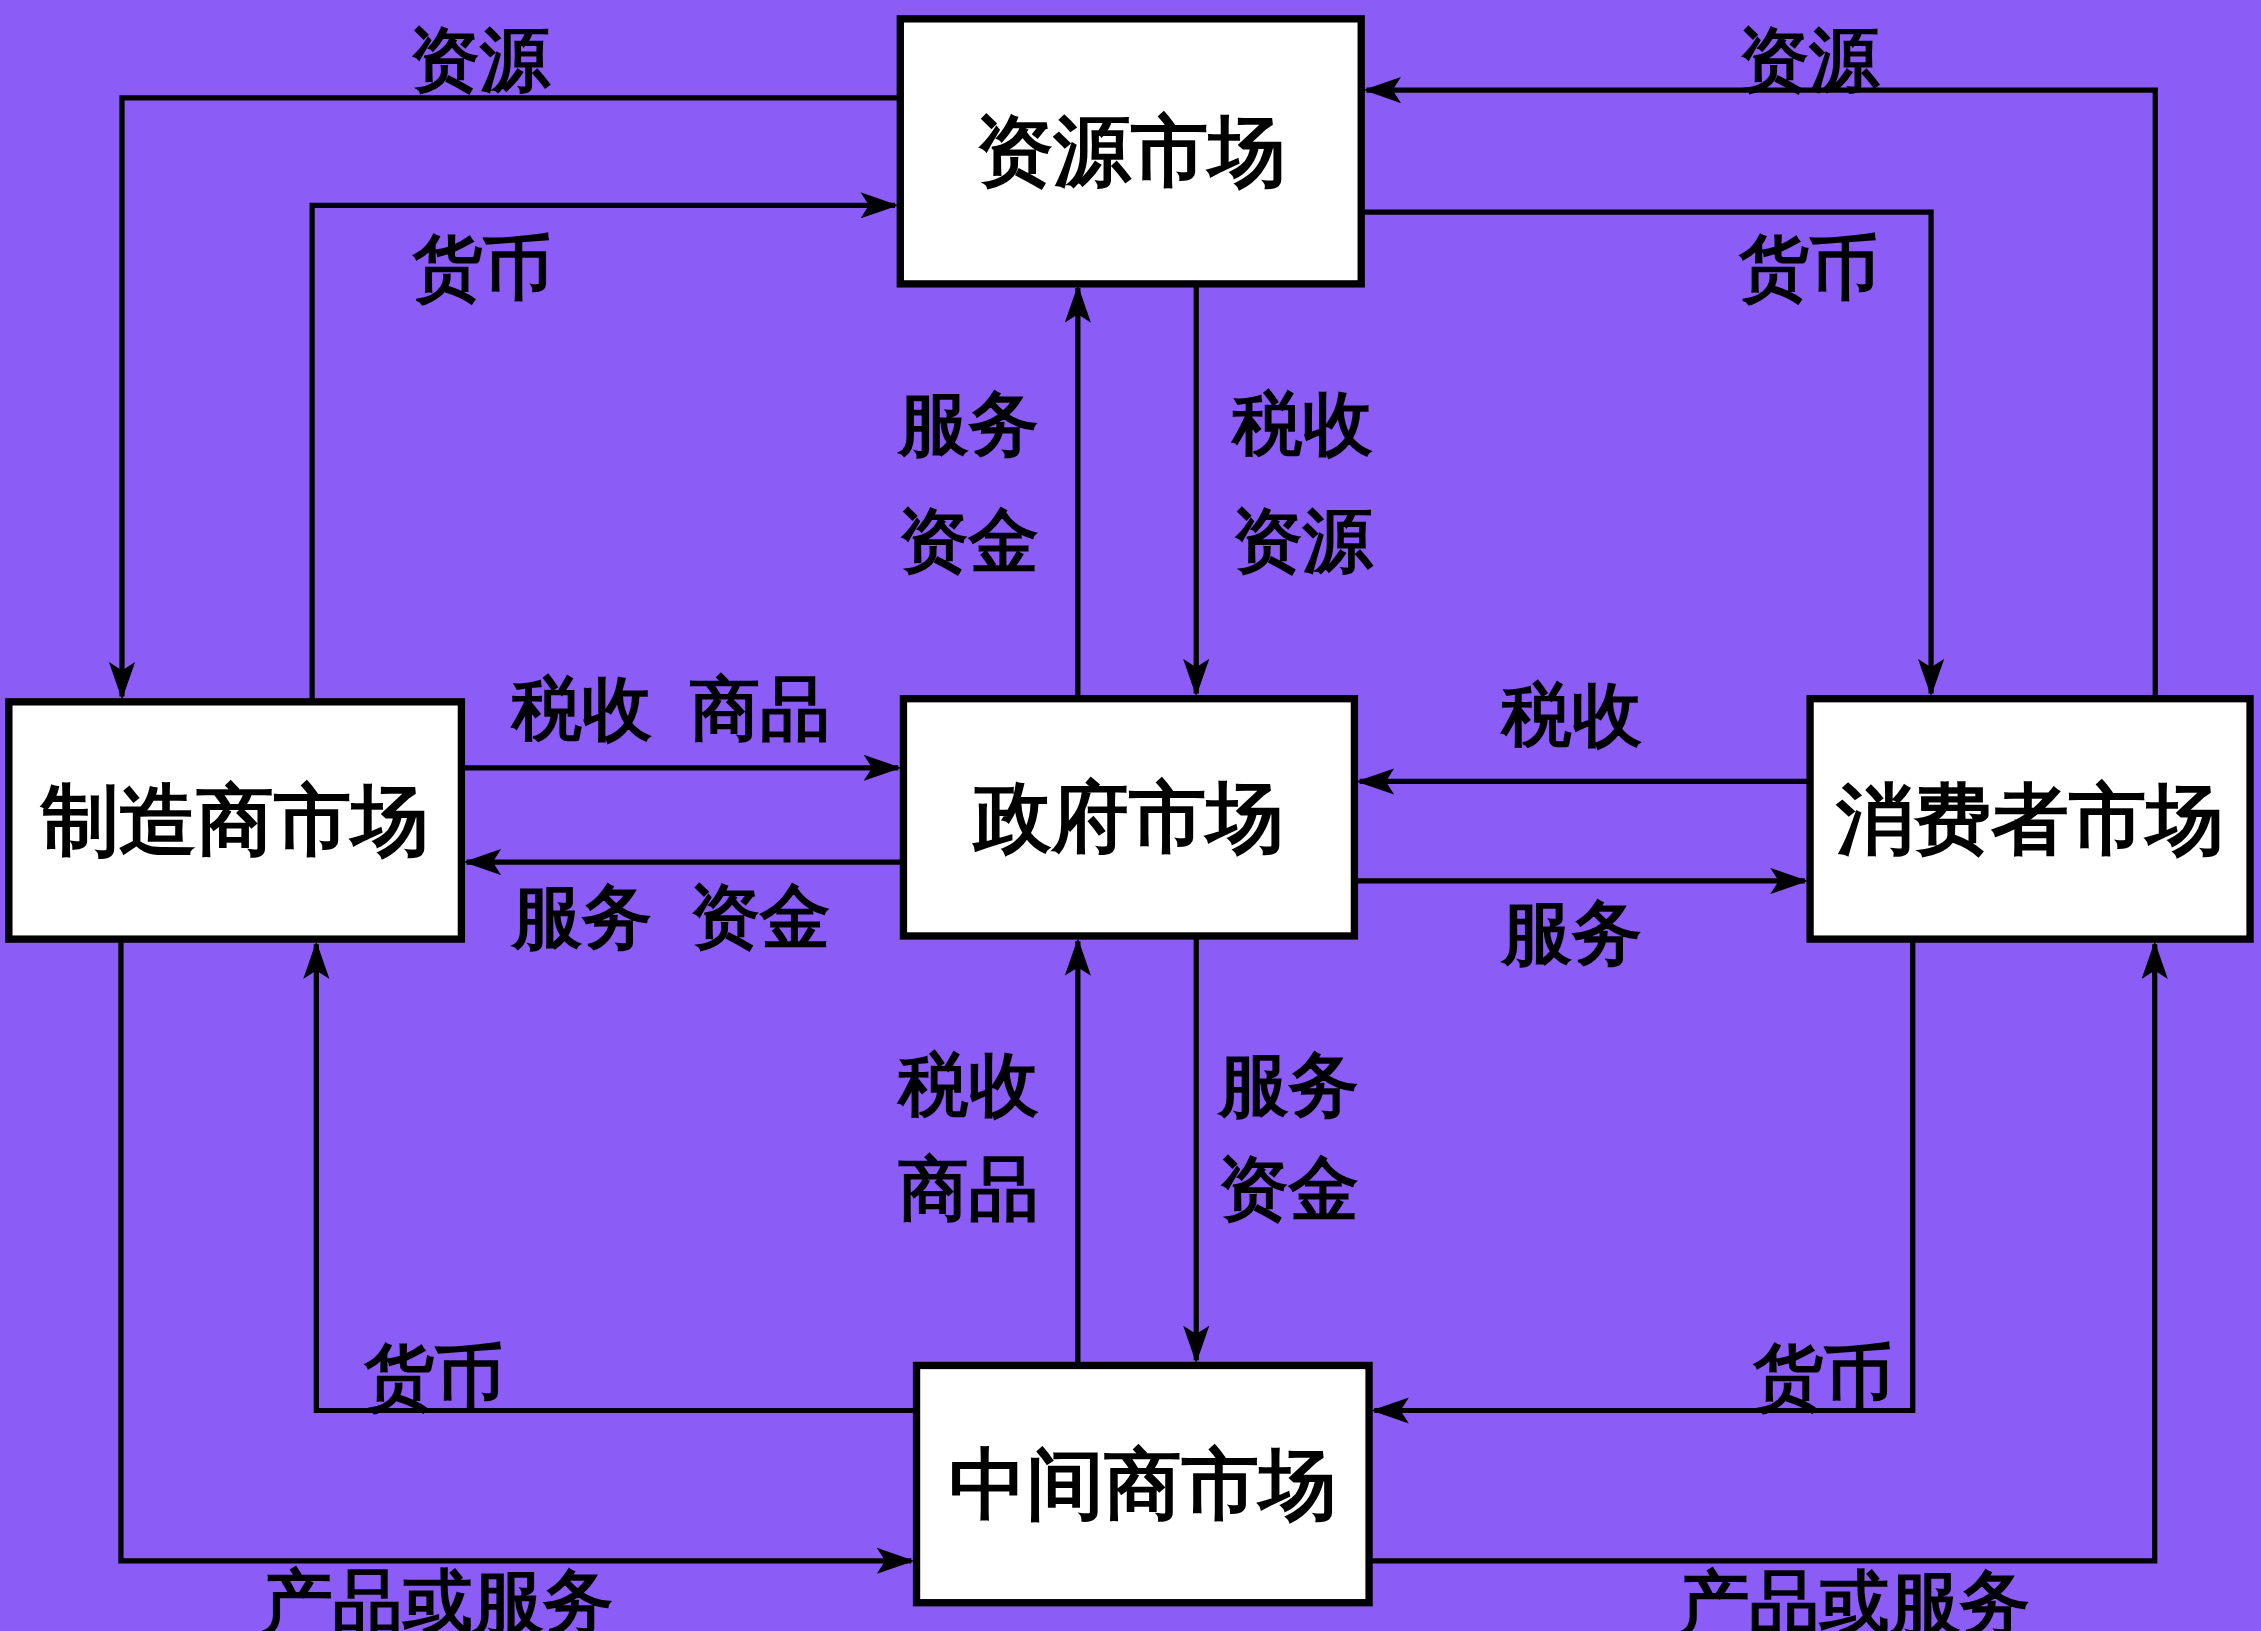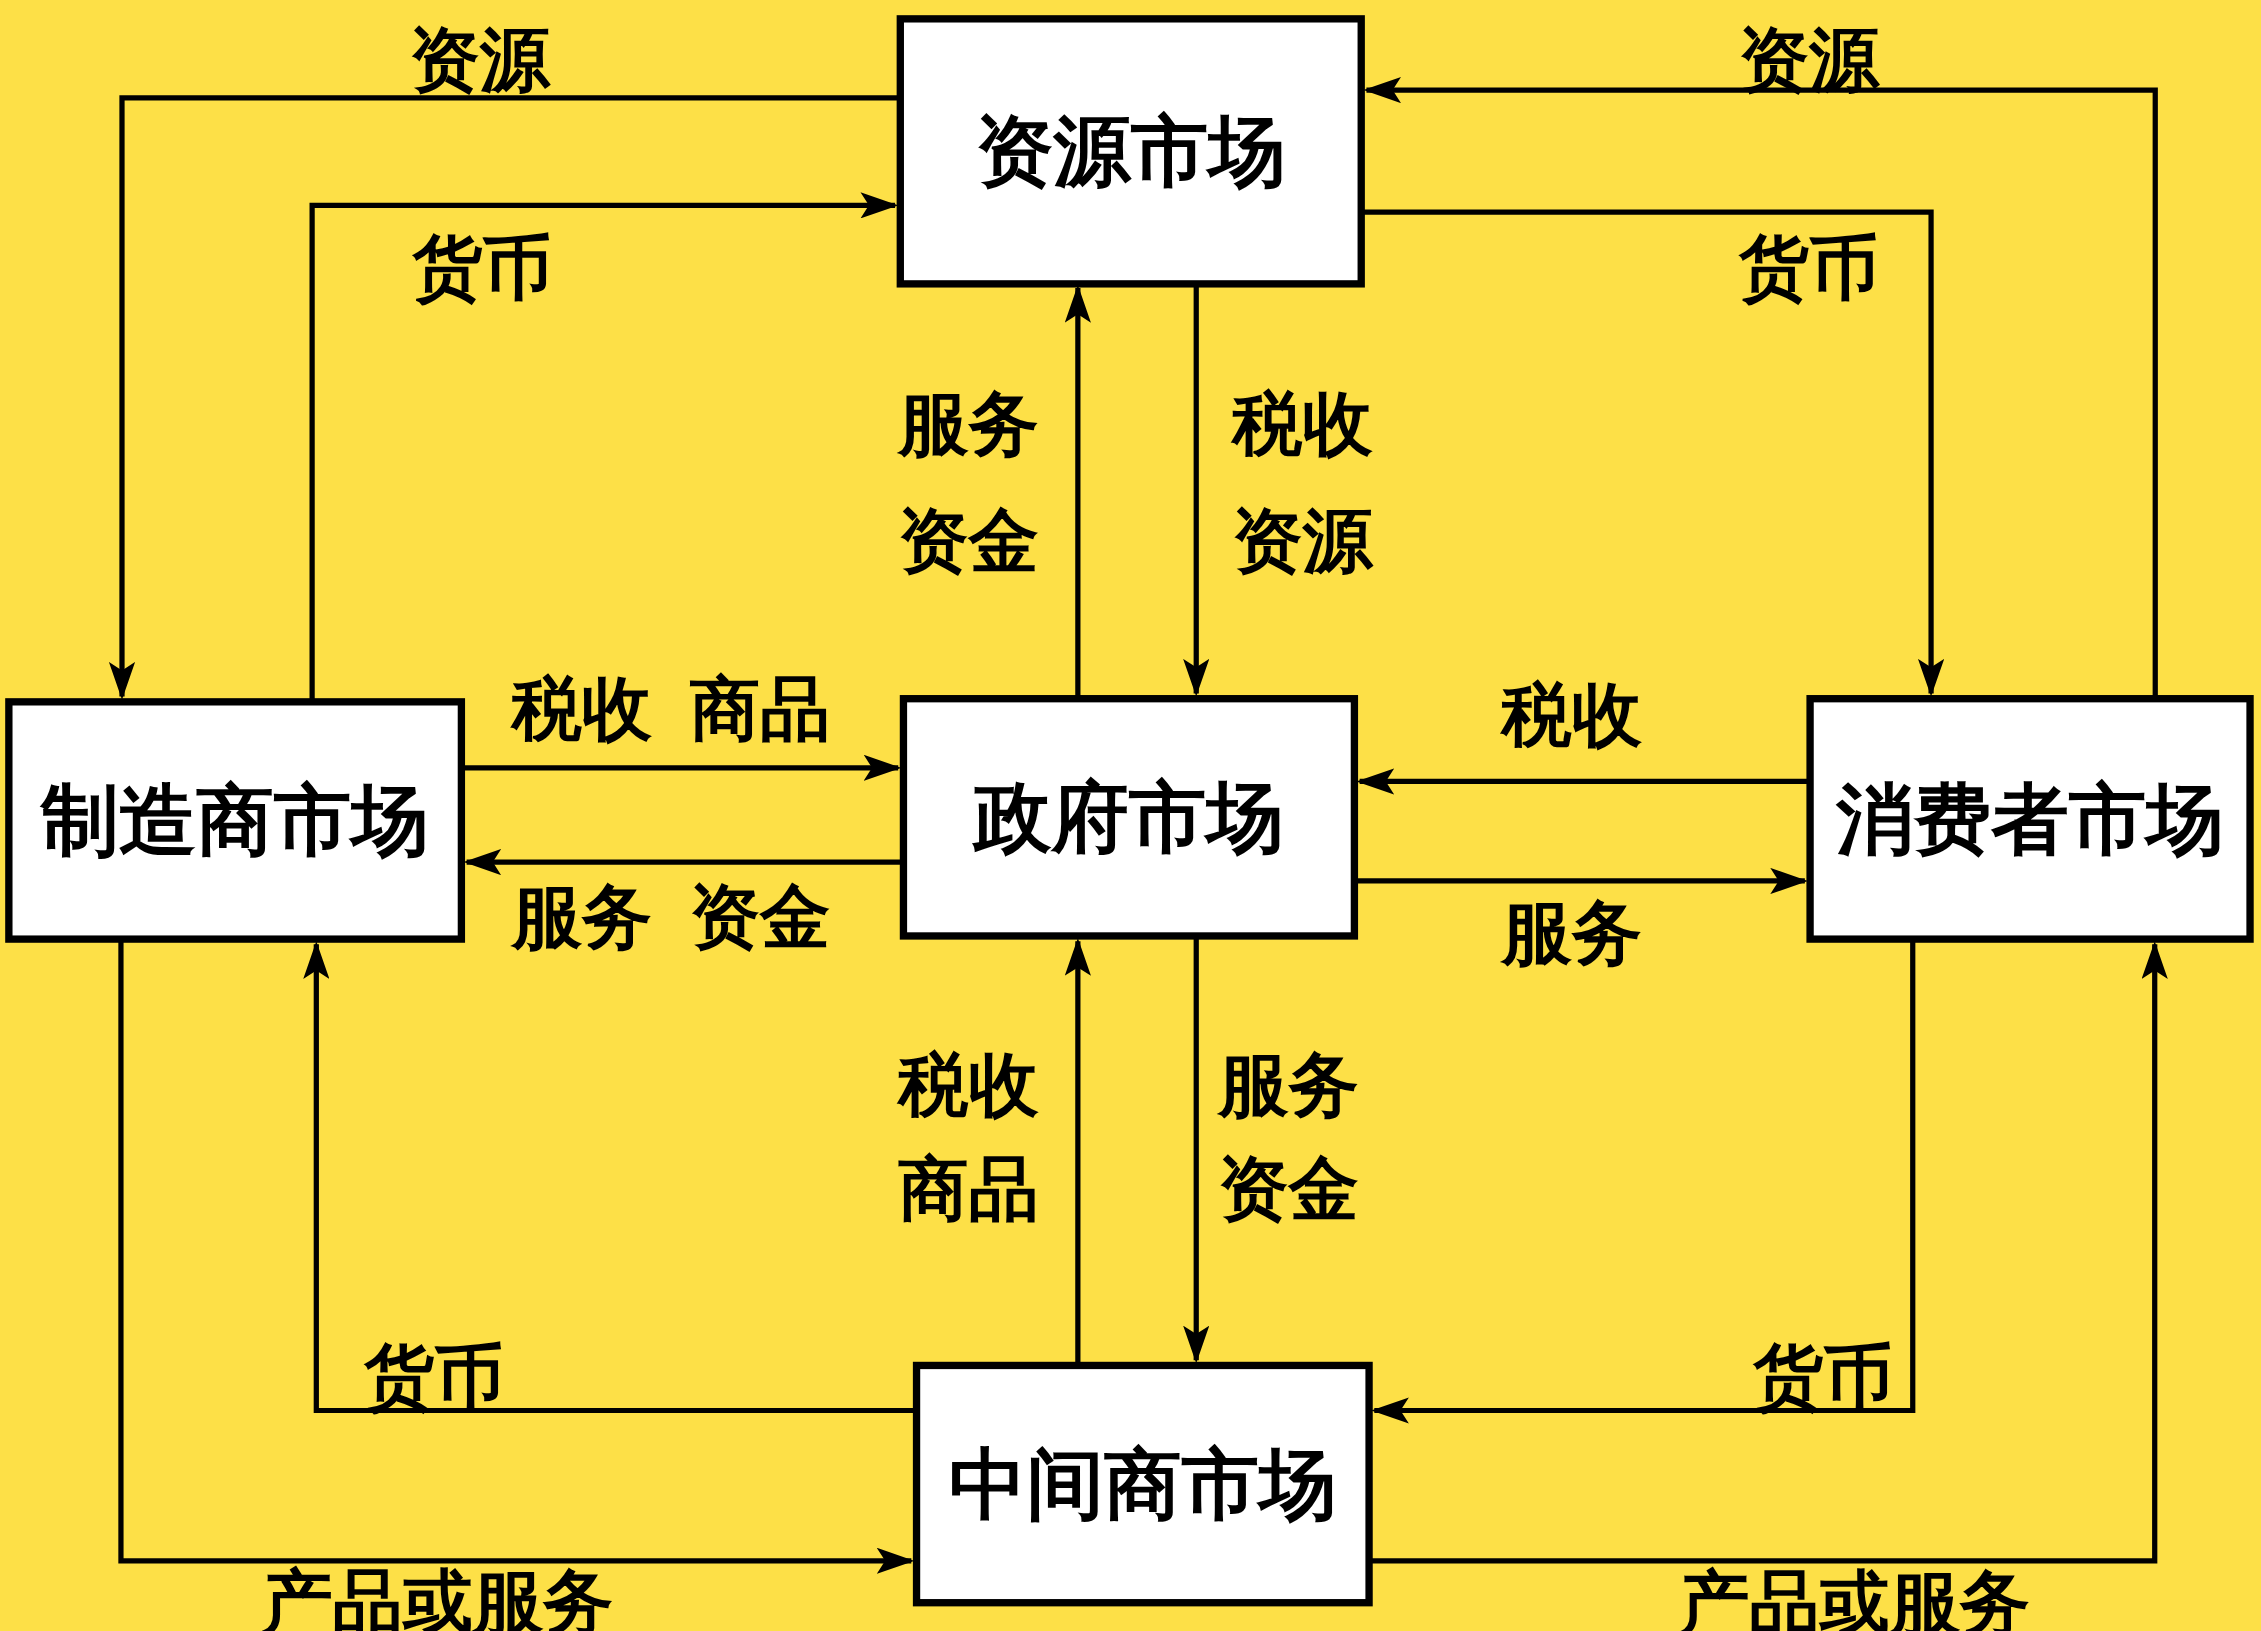--- a/index.html
+++ b/index.html
@@ -8,21 +8,21 @@
     background: #ffffff;
     width: 100%;
     height: 100%;
   }
   .diagram-wrap {
     width: 100vw;
     height: 100vh;
     display: flex;
     align-items: center;
     justify-content: center;
-    background: #fde047;
+    background: #8b5cf6;
   }
   svg {
     width: 100vw;
     height: 100vh;
     display: block;
     font-family: "Liberation Sans", sans-serif;
   }
   .node-box {
     fill: #ffffff;
     stroke: #000000;

